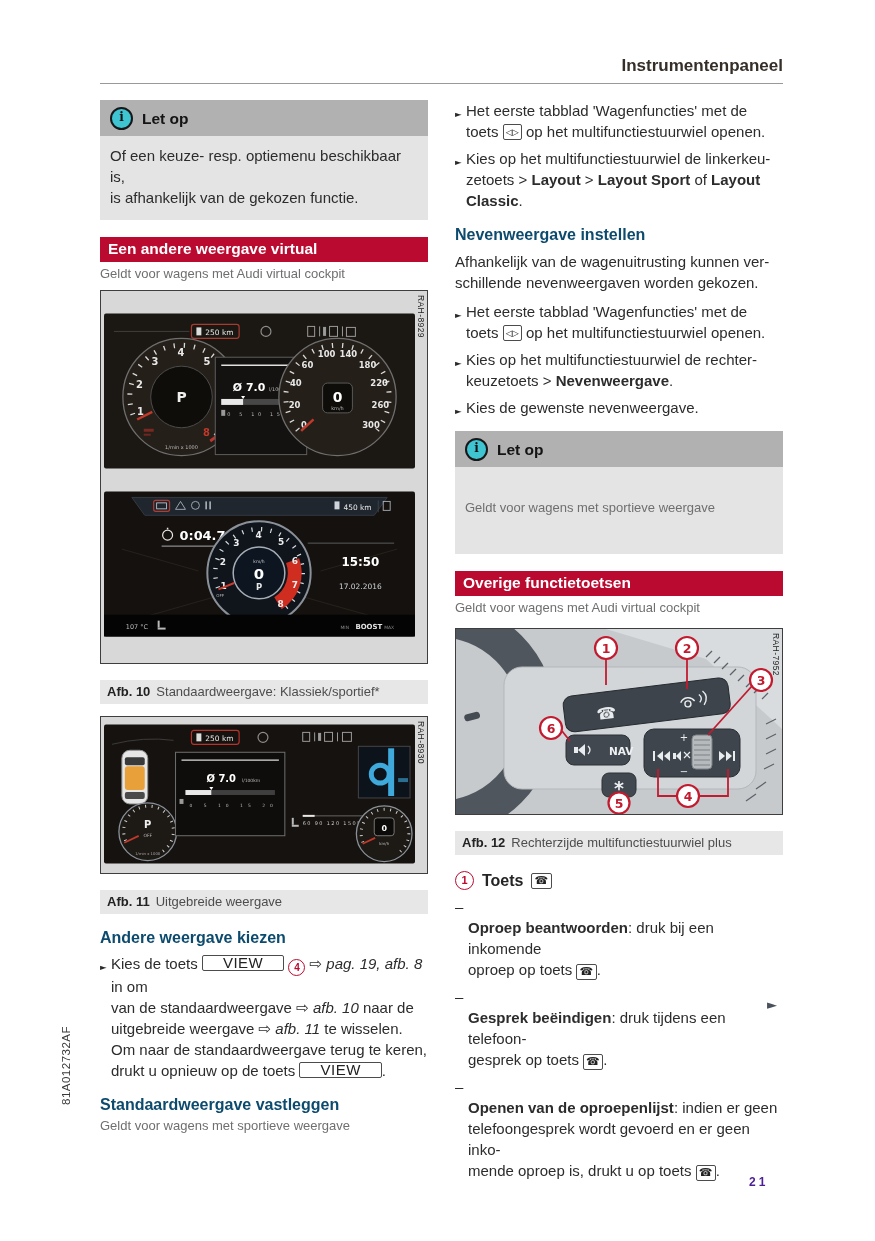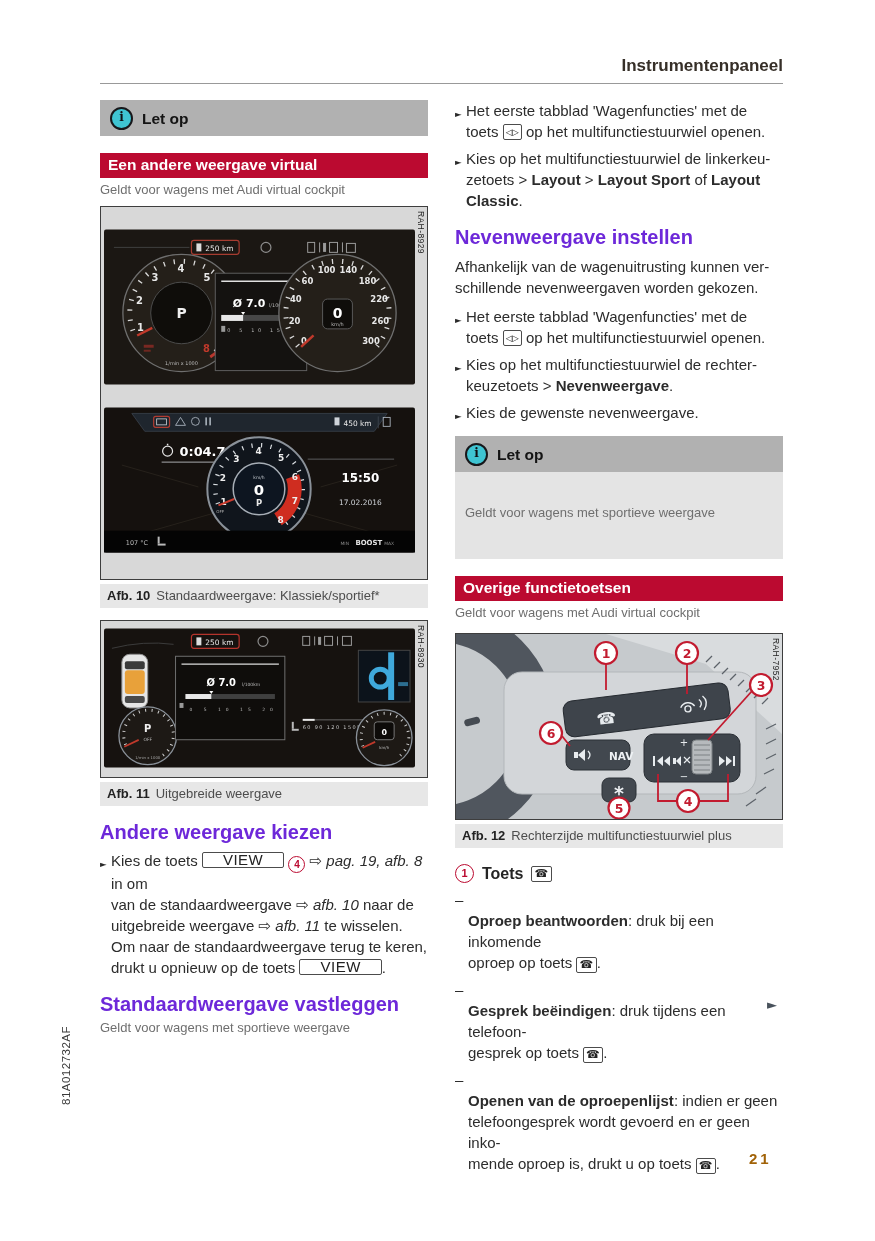--- a/index.html
+++ b/index.html
@@ -16,60 +16,62 @@
               color:#101014;font:bold 12px/16px "DejaVu Serif",serif;text-align:center;flex:none;}
   .note-title{font-size:15.5px;font-weight:bold;color:#141414;}
   .note-body{background:#e4e4e4;padding:9px 10px 12px;font-size:15px;line-height:21px;white-space:pre-line;}
   .note-sub{color:#6f6f6f;font-size:13px;margin-bottom:3px;white-space:normal;}
   .secbar{background:#bb0a30;color:#fff;font-size:15.5px;font-weight:bold;padding:3px 8px 4px;margin-top:17px;}
   .subline{color:#6f6f6f;font-size:13px;margin-top:4px;}
   .figure{margin-top:9px;}
   .fig-frame{border:1px solid #3e3e3e;background:#d8d8d8;position:relative;}
   .fig-frame svg{display:block;}
   .fig-code{position:absolute;top:4px;right:1px;writing-mode:vertical-rl;font-size:8.5px;color:#1e1e1e;letter-spacing:.4px;}
-  .fig-cap{background:#e7e7e7;padding:4px 7px 5px;font-size:13px;color:#4d4d4d;margin-top:4px;}
+  .fig-cap{background:#e7e7e7;padding:4px 7px 5px;font-size:13px;color:#4d4d4d;margin-top:16px;}
   .fig-cap b{color:#222;margin-right:6px;}
-  .h3{font-size:20px;font-weight:bold;color:#6d28d9;margin-top:15px;}
+  .h3{font-size:16px;font-weight:bold;color:#0c4a6e;margin-top:15px;}
   .para{font-size:15px;line-height:21px;white-space:pre-line;margin-top:7px;}
   .bullet{position:relative;padding-left:11px;margin-top:6px;font-size:15px;line-height:21px;}
   .bullet .mk{position:absolute;left:0;top:4px;font-size:8.5px;color:#2a2a2a;font-family:"DejaVu Sans",sans-serif;}
   .btext{white-space:pre-line;}
   .ditem{position:relative;padding-left:13px;margin-top:6px;font-size:15px;line-height:21px;white-space:pre-line;}
   .ditem .mk{position:absolute;left:0;top:0;}
   .key{display:inline-block;border:1px solid #4c4c4c;border-radius:2px;padding:0 20px;font-size:15px;
        line-height:14px;vertical-align:1px;letter-spacing:.5px;color:#222;white-space:nowrap;}
   .key.toggle{font-family:"DejaVu Sans",sans-serif;font-size:8.5px;letter-spacing:0;padding:0 2px;vertical-align:2px;}
   .key.phone{font-family:"DejaVu Sans",sans-serif;font-size:11px;padding:0 2px;vertical-align:0;}
   .ncirc{display:inline-block;width:15px;height:15px;border:1.5px solid #bb0a30;border-radius:50%;color:#bb0a30;
          font-size:10px;line-height:15px;font-weight:bold;text-align:center;vertical-align:-2px;background:#fff;}
   .toets-line{display:flex;align-items:center;gap:8px;margin-top:16px;}
   .toets-line .ncirc{width:17px;height:17px;line-height:17px;font-size:11px;}
   .toets-label{font-size:16px;font-weight:bold;color:#242424;}
   .ref{font-style:italic;}
   .cont-mark{position:absolute;left:767px;top:997px;color:#49525c;font-size:13px;font-family:"DejaVu Sans",sans-serif;}
-  .pagenum{position:absolute;left:749px;top:1150px;font-size:15px;font-weight:bold;letter-spacing:3px;color:#a16207;}
+  .pagenum{position:absolute;left:749px;top:1175px;font-size:12px;font-weight:bold;letter-spacing:3px;color:#4c1d95;}
   .sidecode{position:absolute;left:60px;top:1105px;transform:rotate(-90deg);transform-origin:0 0;
             font-size:11.5px;color:#3a3a3a;letter-spacing:.5px;}
   svg text{font-family:"DejaVu Sans",sans-serif;}
 </style>
 </head>
 <body>
 
 <div class="page">
 
   <div class="hdr-title">Instrumentenpaneel</div>
   <div class="hdr-rule"></div>
 
   <div class="col left">
 
     <div class="note">
       <div class="note-head">
         <span class="info-badge">i</span>
         <span class="note-title">Let op</span>
       </div>
+      <div class="note-body">Of een keuze- resp. optiemenu beschikbaar is,
+is afhankelijk van de gekozen functie.</div>
     </div>
 
     <div class="secbar">Een andere weergave virtual</div>
     <div class="subline">Geldt voor wagens met Audi virtual cockpit</div>
 
     <div class="figure">
       <div class="fig-frame" style="padding:22px 12px 26px 3px;">
 
         <svg width="311" height="156" viewBox="0 0 313 156">
           <rect x="0" y="0" width="313" height="156" rx="2" fill="#1b1713"></rect>

